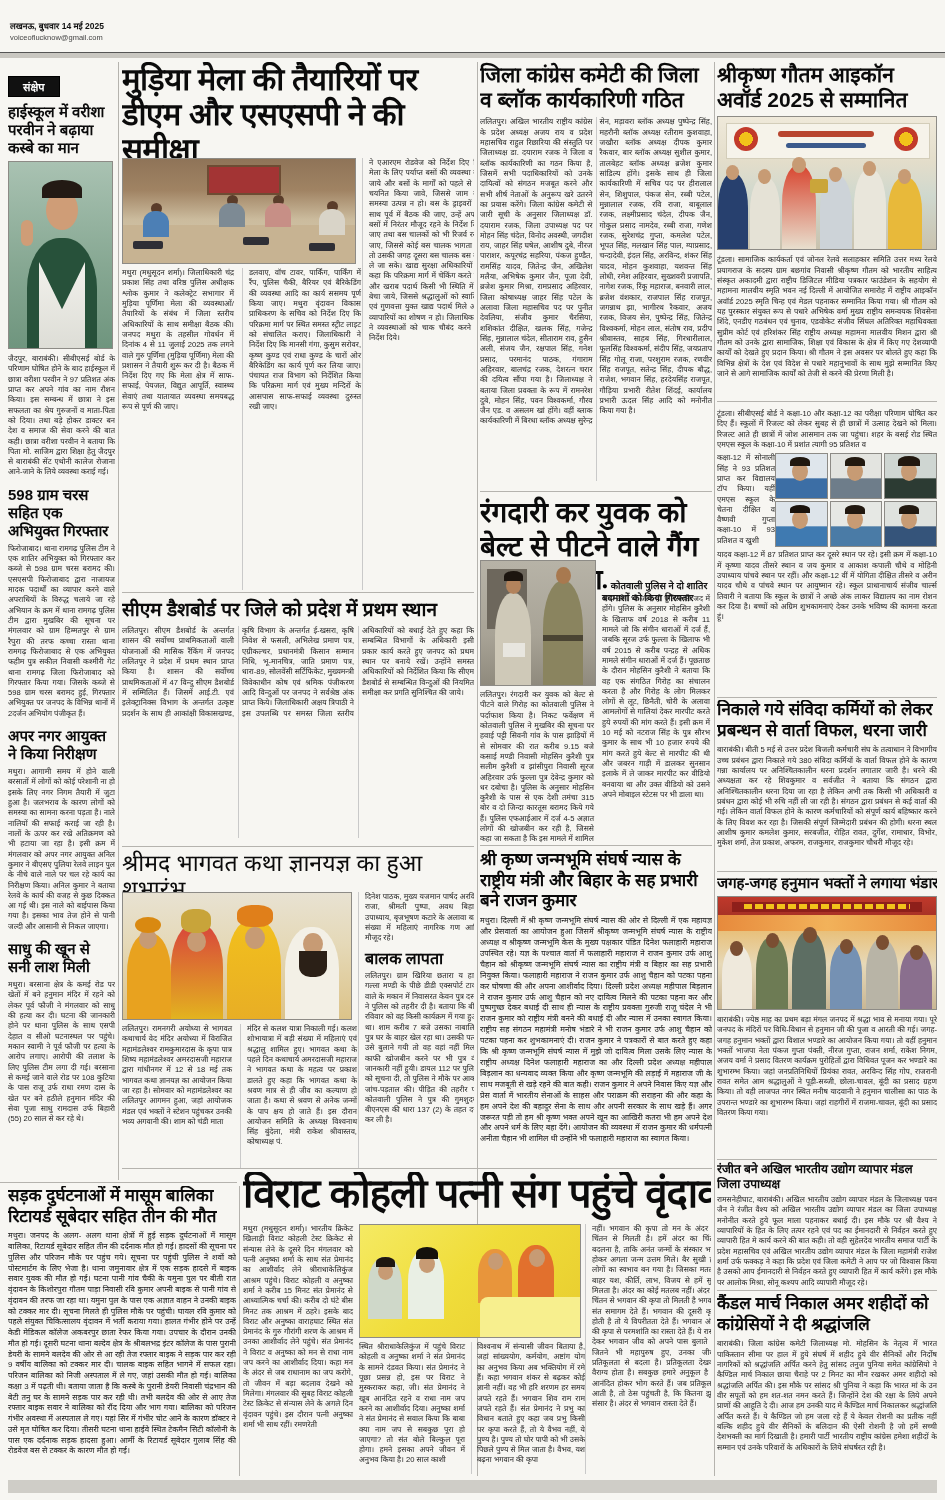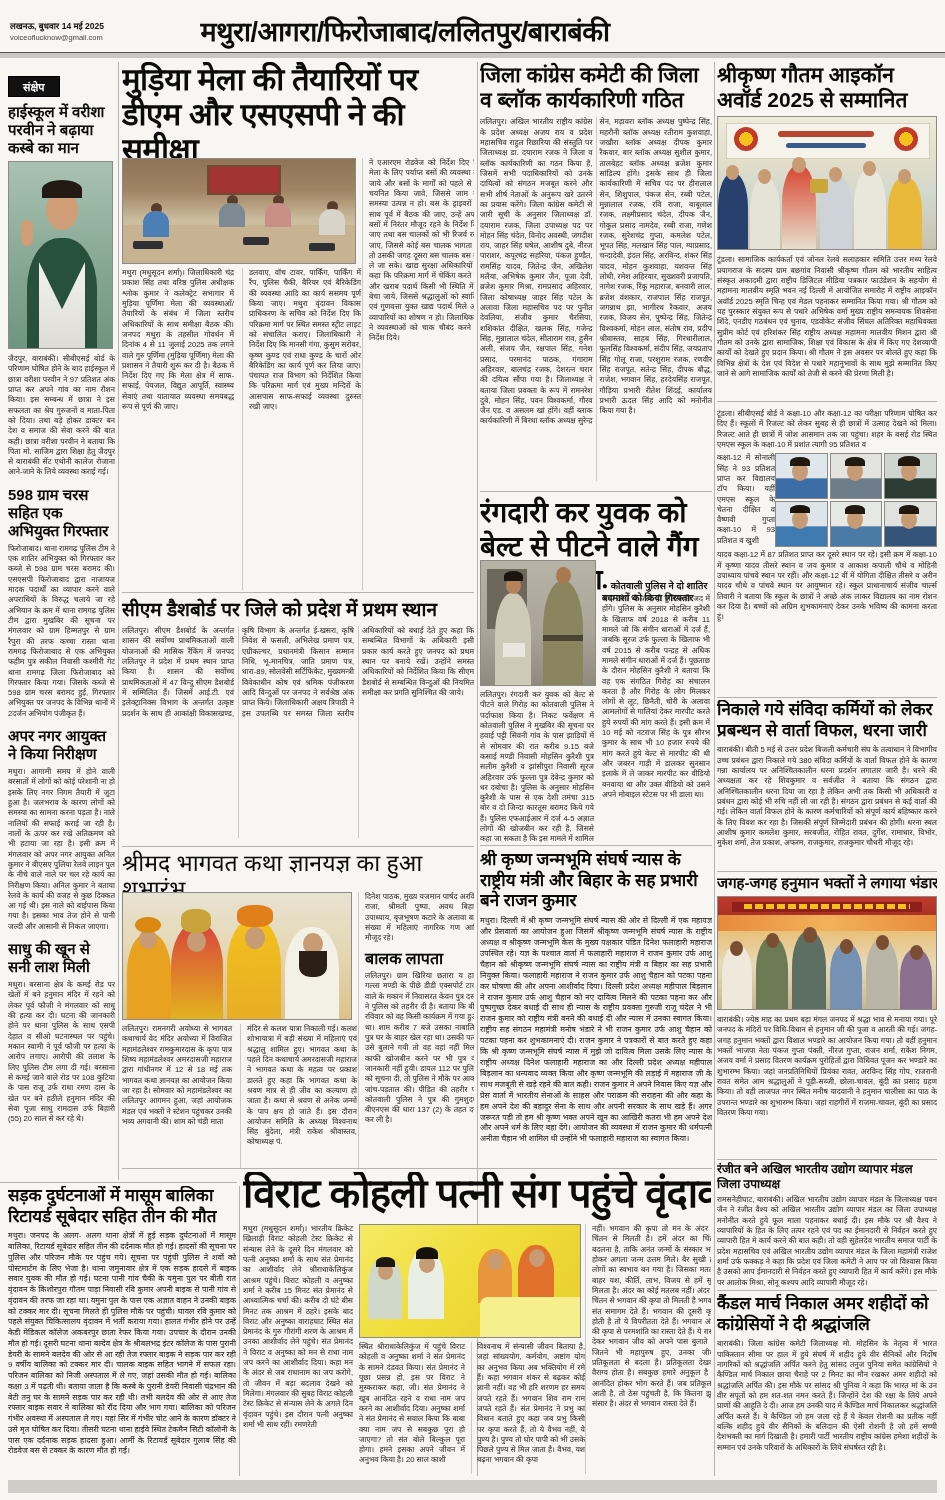--- a/index.html
+++ b/index.html
@@ -43,21 +43,20 @@
   footer{position:absolute;left:8px;top:1480px;width:929px;height:13px;background:#cfcdc7;}
 </style>
 </head>
 <body>
 
 <div id="page">
 
   <div id="header">
     <div class="dateline">लखनऊ, बुधवार 14 मई 2025</div>
     <div class="email">voiceoflucknow@gmail.com</div>
-    <div class="cities">मथुरा/आगरा/फिरोजाबाद/ललितपुर/बाराबंकी</div>
   </div>
   <div id="hdr-rule"></div>
 
   <div class="vrule" style="left:118px;top:62px;height:1118px"></div>
   <div class="vrule" style="left:477px;top:62px;height:1414px"></div>
   <div class="vrule" style="left:714px;top:62px;height:1414px"></div>
   <div class="vrule" style="left:239px;top:1186px;height:290px"></div>
   <div class="hrule" style="left:480px;top:491px;width:232px"></div>
   <div class="hrule" style="left:480px;top:845px;width:232px"></div>
   <div class="hrule" style="left:122px;top:592px;width:352px"></div>

